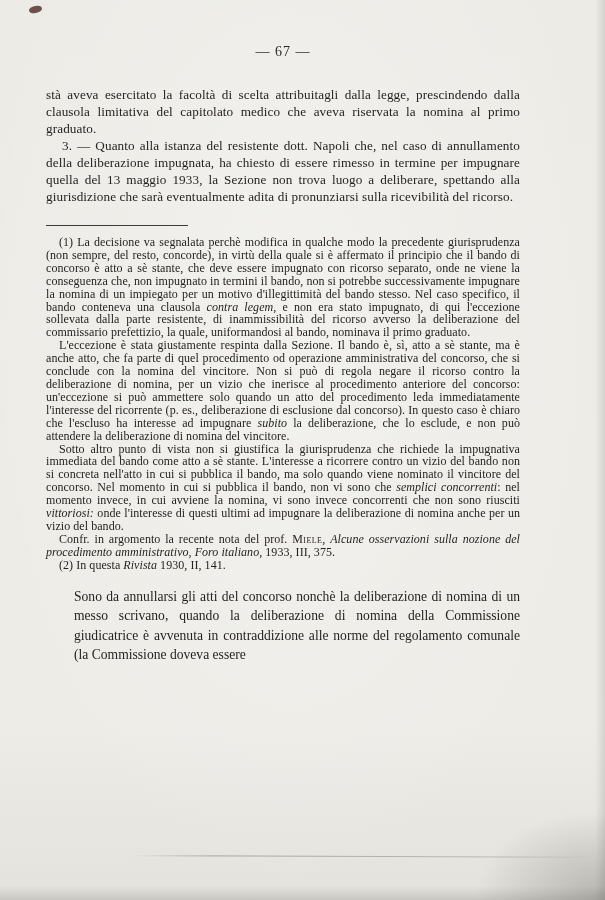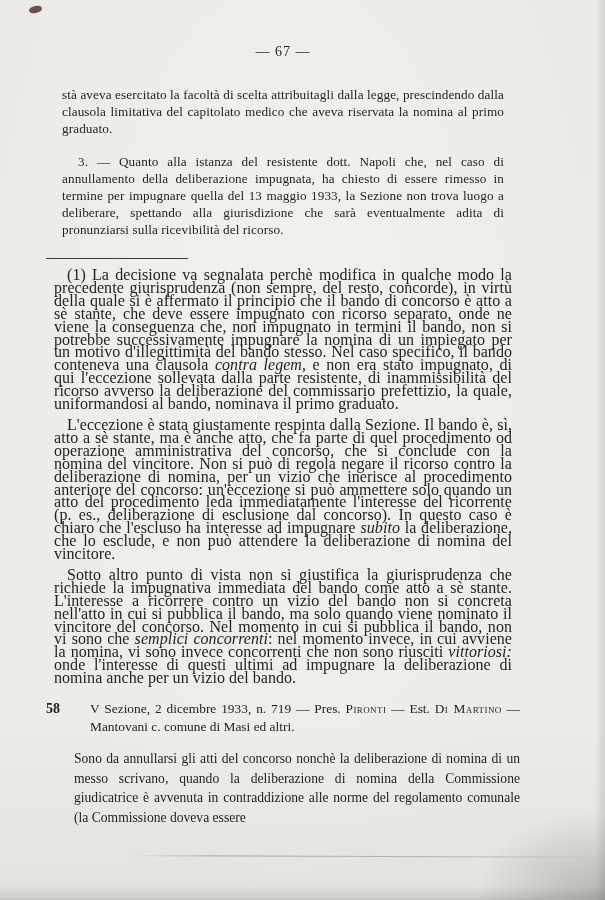--- a/index.html
+++ b/index.html
@@ -23,36 +23,36 @@
     width: 474px;
   }
   .page-number {
     text-align: center;
     font-size: 14px;
     letter-spacing: 1px;
     color: #2c2a28;
     margin-bottom: 26px;
   }
   .body-text p {
-    margin: 16px;
+    margin: 0;
     font-size: 13.2px;
     line-height: 17px;
     text-align: justify;
     letter-spacing: 0.1px;
   }
   .ind { text-indent: 16px; }
   .fn-rule {
     width: 142px;
     border: 0;
     border-top: 1.2px solid #3d3b38;
     margin: 20px 0 10px 0;
   }
   .footnotes p {
-    margin: 8px;
-    font-size: 16px;
+    margin: 0;
+    font-size: 12px;
     line-height: 12.9px;
     text-align: justify;
     letter-spacing: 0.05px;
   }
   .footnotes .ind { text-indent: 13px; }
   .case-entry { margin-top: 15px; }
   .case-header {
     display: flex;
     font-size: 13.4px;
     line-height: 18px;
@@ -130,27 +130,25 @@
       <p>stà aveva esercitato la facoltà di scelta attribuitagli dalla legge, prescindendo dalla clausola limitativa del capitolato medico che aveva riservata la nomina al primo graduato.</p>
       <p class="ind">3. — Quanto alla istanza del resistente dott. Napoli che, nel caso di annullamento della deliberazione impugnata, ha chiesto di essere rimesso in termine per impugnare quella del 13 maggio 1933, la Sezione non trova luogo a deliberare, spettando alla giurisdizione che sarà eventualmente adita di pronunziarsi sulla ricevibilità del ricorso.</p>
     </div>
 
     <hr class="fn-rule">
 
     <div class="footnotes">
       <p class="ind"><span>(1) La decisione va segnalata perchè modifica in qualche modo la precedente giurisprudenza (non sempre, del resto, concorde), in virtù della quale si è affermato il principio che il bando di concorso è atto a sè stante, che deve essere impugnato con ricorso separato, onde ne viene la conseguenza che, non impugnato in termini il bando, non si potrebbe successivamente impugnare la nomina di un impiegato per un motivo d'illegittimità del bando stesso. Nel caso specifico, il bando conteneva una clausola </span><i>contra legem</i><span>, e non era stato impugnato, di qui l'eccezione sollevata dalla parte resistente, di inammissibilità del ricorso avverso la deliberazione del commissario prefettizio, la quale, uniformandosi al bando, nominava il primo graduato.</span></p>
       <p class="ind"><span>L'eccezione è stata giustamente respinta dalla Sezione. Il bando è, sì, atto a sè stante, ma è anche atto, che fa parte di quel procedimento od operazione amministrativa del concorso, che si conclude con la nomina del vincitore. Non si può di regola negare il ricorso contro la deliberazione di nomina, per un vizio che inerisce al procedimento anteriore del concorso: un'eccezione si può ammettere solo quando un atto del procedimento leda immediatamente l'interesse del ricorrente (p. es., deliberazione di esclusione dal concorso). In questo caso è chiaro che l'escluso ha interesse ad impugnare </span><i>subito</i><span> la deliberazione, che lo esclude, e non può attendere la deliberazione di nomina del vincitore.</span></p>
       <p class="ind"><span>Sotto altro punto di vista non si giustifica la giurisprudenza che richiede la impugnativa immediata del bando come atto a sè stante. L'interesse a ricorrere contro un vizio del bando non si concreta nell'atto in cui si pubblica il bando, ma solo quando viene nominato il vincitore del concorso. Nel momento in cui si pubblica il bando, non vi sono che </span><i>semplici concorrenti</i><span>: nel momento invece, in cui avviene la nomina, vi sono invece concorrenti che non sono riusciti </span><i>vittoriosi:</i><span> onde l'interesse di questi ultimi ad impugnare la deliberazione di nomina anche per un vizio del bando.</span></p>
+      <p class="ind"><span>Confr. in argomento la recente nota del prof. </span><span class="sc">Miele</span><span>, </span><i>Alcune osservazioni sulla nozione del procedimento amministrativo, Foro italiano</i><span>, 1933, III, 375.</span></p>
+      <p class="ind"><span>(2) In questa </span><i>Rivista</i><span> 1930, II, 141.</span></p>
     </div>
 
     <div class="case-entry">
-      <div class="case-header">
-        <span class="case-no">58</span>
-        <div class="case-head-text"><span>V Sezione, 2 dicembre 1933, n. 719 — Pres. </span><span class="sc">Pironti</span><span> — Est. </span><span class="sc">Di Martino</span><span> — Mantovani c. comune di Masi ed altri.</span></div>
-      </div>
       <p class="summary">Sono da annullarsi gli atti del concorso nonchè la deliberazione di nomina di un messo scrivano, quando la deliberazione di nomina della Commissione giudicatrice è avvenuta in contraddizione alle norme del regolamento comunale (la Commissione doveva essere</p>
     </div>
 
   </div>
 
   <div class="scratch-line"></div>
   <div class="smudge-bottom-right"></div>
   <div class="edge-shade-right"></div>
   <div class="edge-shade-bottom"></div>
 

